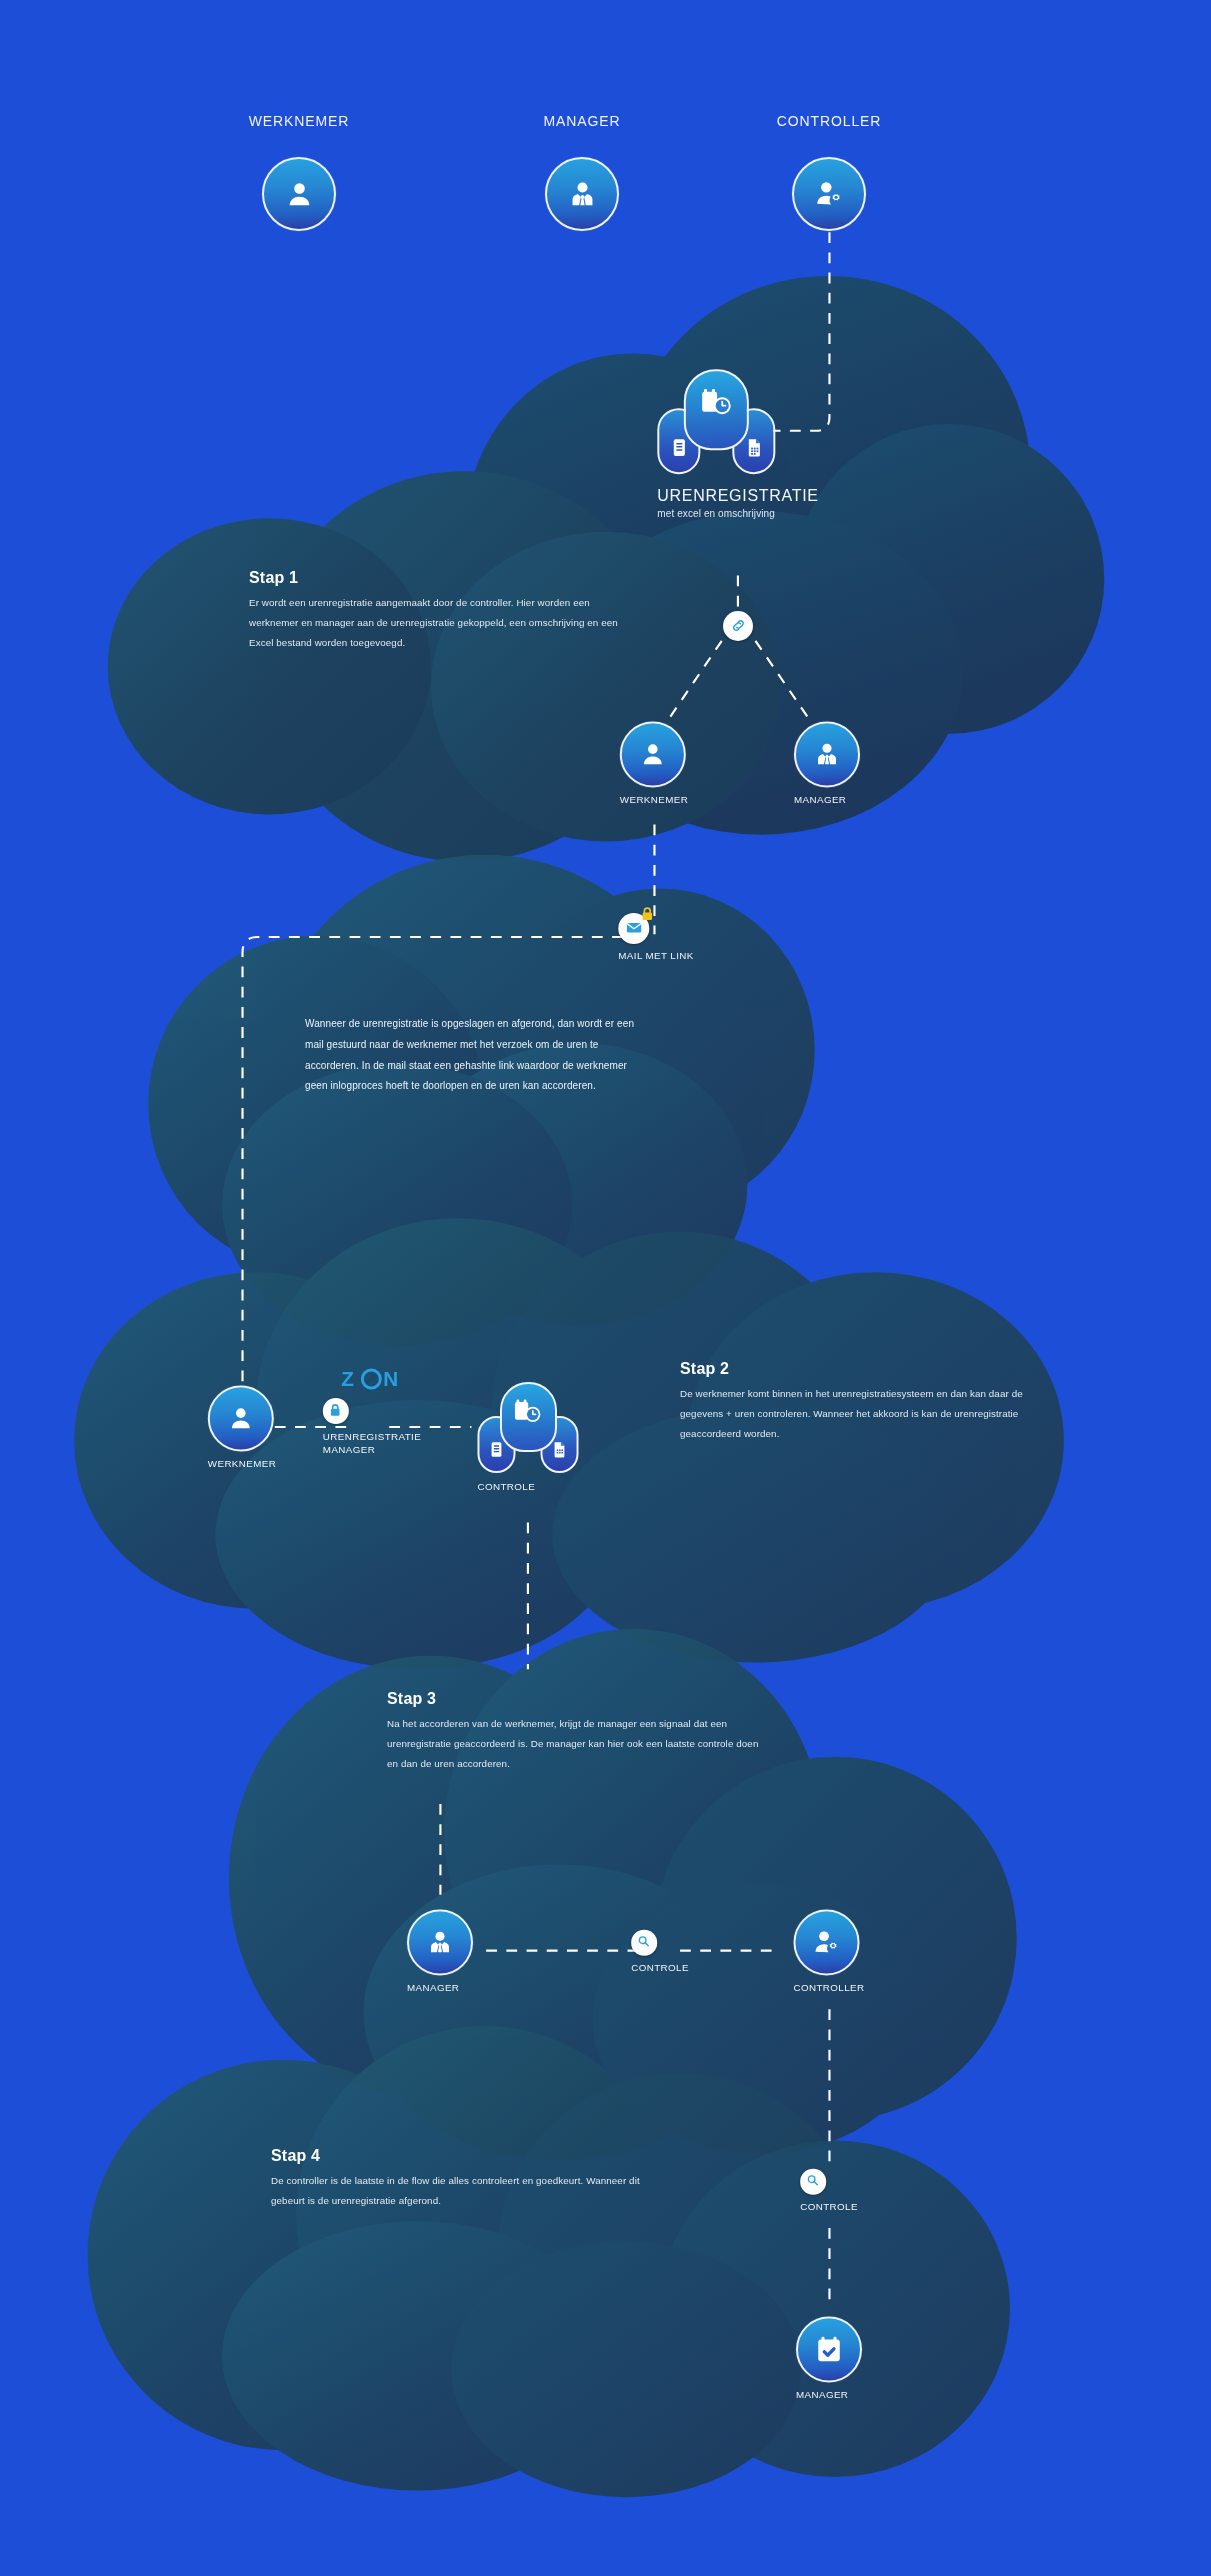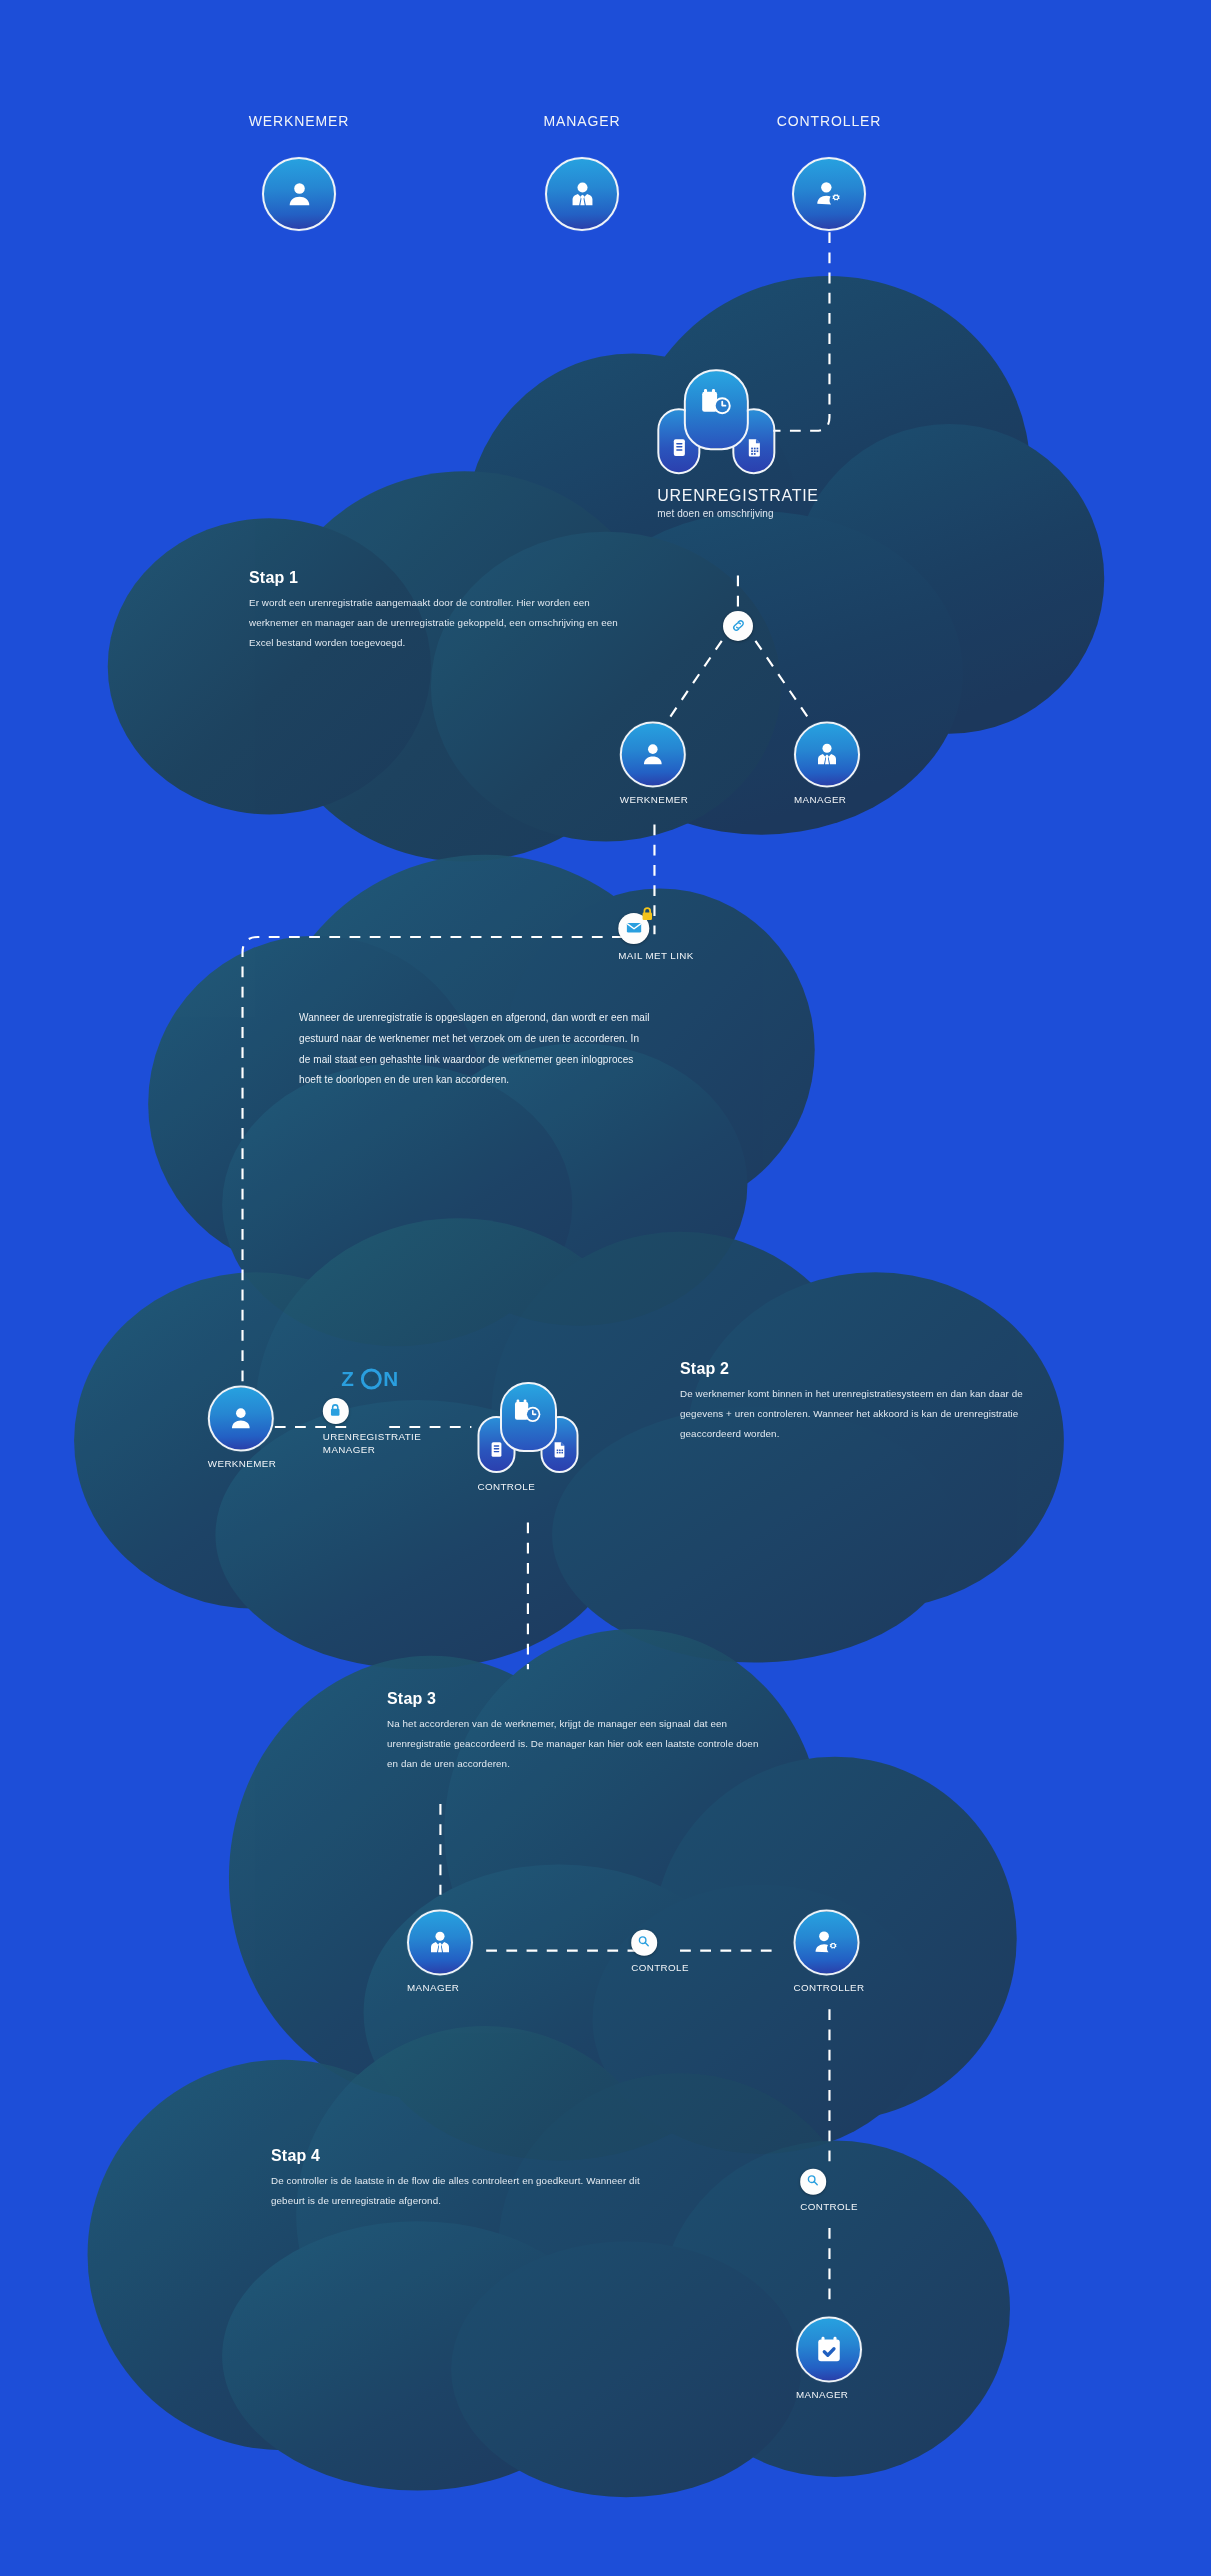--- a/index.html
+++ b/index.html
@@ -90,21 +90,21 @@
   
   .txtblock{position:absolute;}
   .stap-h{
     color:#ffffff;font-size:16px;font-weight:bold;letter-spacing:0.2px;
     margin:0 0 6px 0;
   }
   .stap-p{
     color:#e3eaf1;font-size:9.8px;line-height:2.03;letter-spacing:0.1px;margin:0;
   }
   .plain-p{
-    color:#eef3f8;font-size:10px;line-height:2.08;letter-spacing:0.1px;margin:2px;
+    color:#eef3f8;font-size:10px;line-height:2.08;letter-spacing:0.1px;margin:8px;
   }
   
   .zon{position:absolute;transform:translate(-50%,-50%);}
 </style>
 </head>
 <body>
 
 <div id="stage">
 
   <svg id="clouds" viewBox="0 0 1800 3827" preserveAspectRatio="none">
@@ -283,21 +283,21 @@
             <rect x="2.6" y="4.4" width="11.6" height="15.6" rx="1.8"></rect>
             <circle cx="18.2" cy="15.2" r="6.6"></circle>
             <circle cx="18.2" cy="15.2" r="5.1" fill="#2a7ccc"></circle>
             <rect x="17.5" y="11.4" width="1.4" height="4.3" rx=".7" fill="#ffffff"></rect>
             <rect x="18.1" y="14.5" width="3.3" height="1.4" rx=".7" fill="#ffffff"></rect>
           </svg>
         </span>
       </div>
     </div>
     <div class="bigtitle">URENREGISTRATIE</div>
-    <div class="subtitle">met doen en omschrijving</div>
+    <div class="subtitle">met excel en omschrijving</div>
   </div>
 
   <div class="node" style="left:738px;top:626px;">
     <div class="wcirc">
       <span>
         <svg width="17" height="17" viewBox="0 0 24 24" fill="none" stroke="#2a9fdf" stroke-width="2" stroke-linecap="round">
           <path d="M9.4 14.6a3.6 3.6 0 0 0 5.1 0l3.1-3.1a3.6 3.6 0 0 0-5.1-5.1l-1 1"></path>
           <path d="M14.6 9.4a3.6 3.6 0 0 0-5.1 0l-3.1 3.1a3.6 3.6 0 0 0 5.1 5.1l1-1"></path>
         </svg>
       </span>

